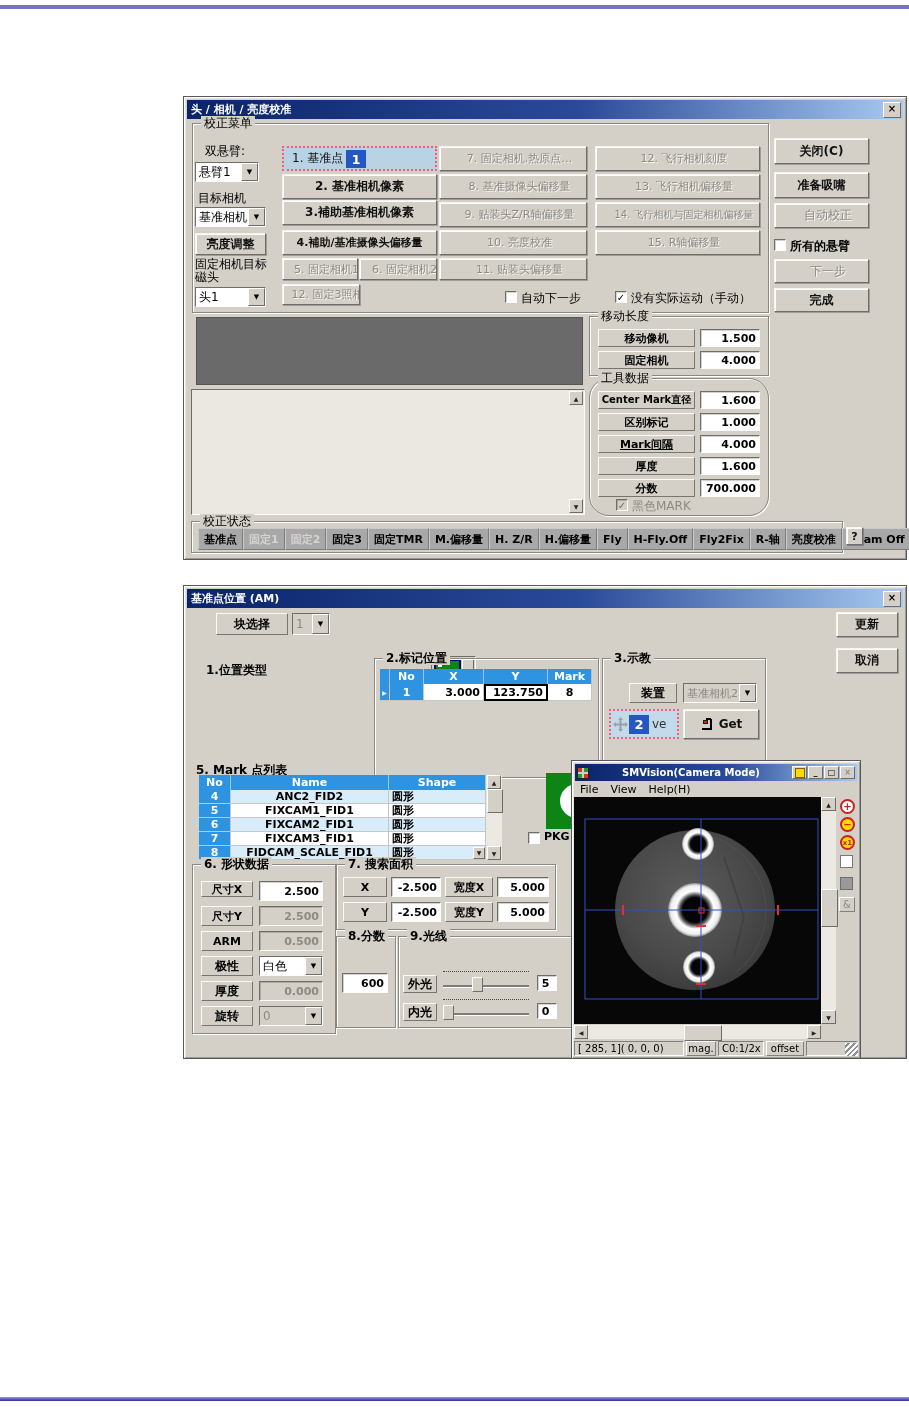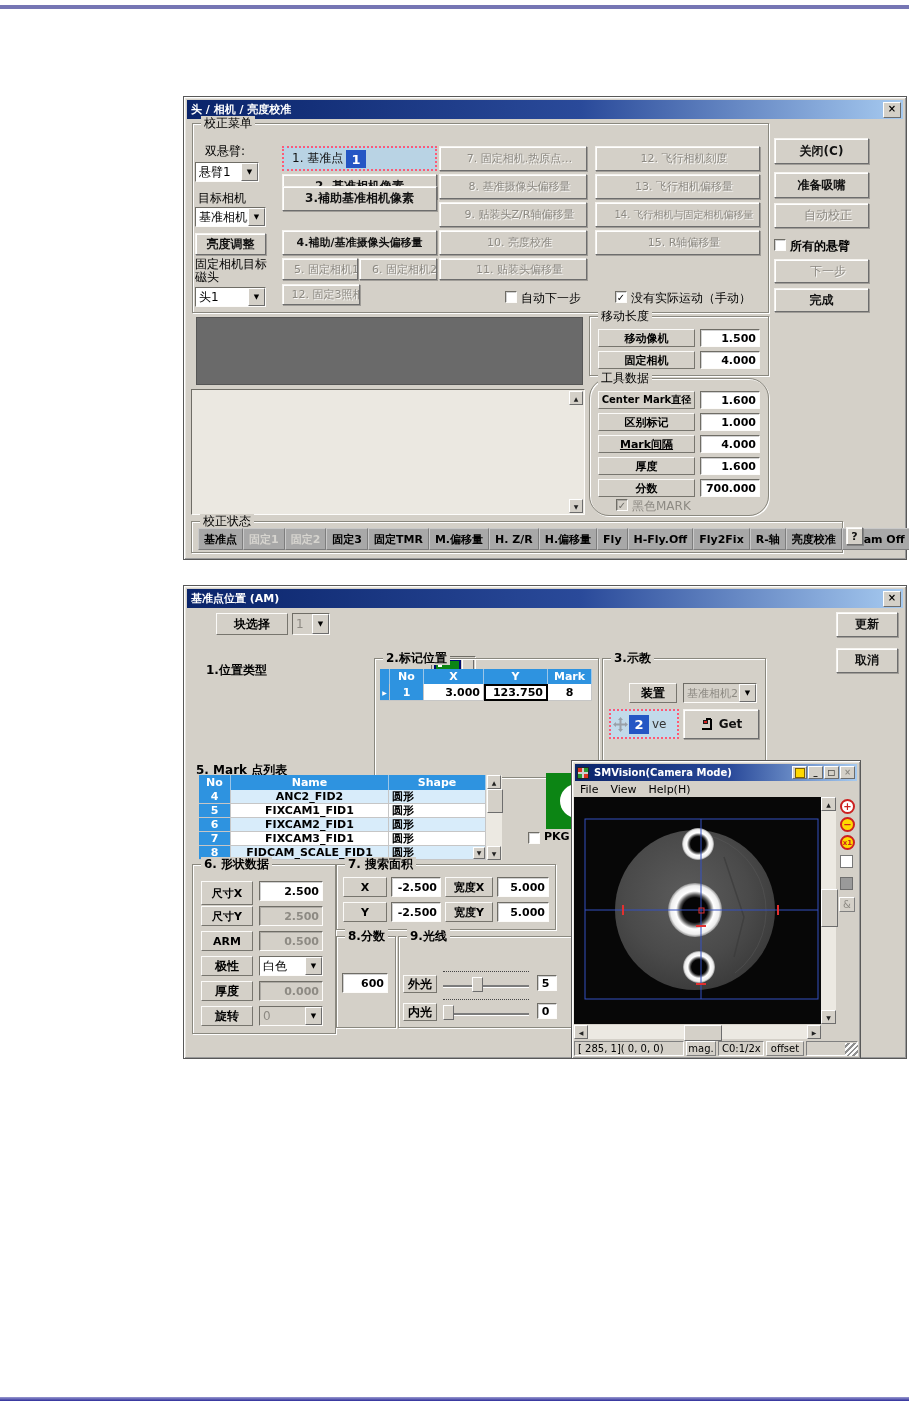--- a/index.html
+++ b/index.html
@@ -3,21 +3,21 @@
 <meta charset="utf-8">
 <style>
   html,body{margin:0;padding:0;background:#fff;}
   .page{position:relative;width:909px;height:1421px;background:#ffffff;overflow:hidden;
         font-family:"DejaVu Sans","Liberation Sans",sans-serif;}
   .rule{position:absolute;left:0;width:909px;}
   .win{position:absolute;background:#d4d0c8;border:1px solid #585858;
        box-shadow:inset 1px 1px 0 #ffffff,inset -1px -1px 0 #9a9a9a,inset 2px 2px 0 #e8e6e0;}
   .tbar{position:absolute;left:3px;right:3px;top:3px;height:19px;
         background:linear-gradient(90deg,#0a246a,#2a4a9a 55%,#a6caf0);
-        display:flex;align-items:center;padding:0 2px;color:#fff;font-size:11px;font-weight:bold;}
+        display:flex;align-items:center;padding:0 2px;color:#fff;font-size:11px;font-weight:bold;gap:28px;}
   .ttext{padding-left:2px;white-space:nowrap;}
   .tclose{margin-left:auto;width:16px;height:14px;background:#d4d0c8;border:1px solid;
         border-color:#ffffff #6d6d6d #6d6d6d #ffffff;color:#000;font-size:10px;line-height:12px;
         text-align:center;font-weight:bold;}
   .btn{position:absolute;background:#d4d0c8;border:1px solid;border-color:#f6f4f0 #6d6d6d #6d6d6d #f6f4f0;
        box-shadow:1px 1px 0 rgba(64,64,64,.35),inset 1px 1px 0 #ffffff;
        display:flex;align-items:center;justify-content:center;font-size:12px;color:#111;
        white-space:nowrap;overflow:hidden;box-sizing:border-box;}
   .btn.sm{font-size:11px;}
   .btn.dis{color:#8d8a83;text-shadow:1px 1px 0 rgba(255,255,255,.85);padding-left:13px;}
@@ -115,21 +115,21 @@
       <div class="dd" style="left:2px;top:163px;width:71px;height:20px;">
         <span class="v">头1</span>
         <span class="a">▼</span>
       </div>
 
       <div class="btn hl" style="left:89px;top:22px;width:155px;height:25px;">
         <span>1. 基准点</span>
         <span class="badge" style="left:62px;top:2px;width:20px;height:18px;">1</span>
       </div>
       <div class="btn" style="left:89px;top:50px;width:155px;height:25px;font-weight:bold;">2. 基准相机像素</div>
-      <div class="btn" style="left:89px;top:62px;width:155px;height:25px;font-weight:bold;">3.補助基准相机像素</div>
+      <div class="btn" style="left:89px;top:76px;width:155px;height:25px;font-weight:bold;">3.補助基准相机像素</div>
       <div class="btn" style="left:89px;top:106px;width:155px;height:25px;font-weight:bold;font-size:11px;">4.補助/基准摄像头偏移量</div>
       <div class="btn sm dis" style="left:89px;top:134px;width:76px;height:22px;">5. 固定相机1</div>
       <div class="btn sm dis" style="left:166px;top:134px;width:78px;height:22px;">6. 固定相机2</div>
       <div class="btn sm dis" style="left:89px;top:160px;width:78px;height:21px;">12. 固定3照相</div>
 
       <div class="btn sm dis" style="left:246px;top:22px;width:148px;height:25px;">7. 固定相机.热原点…</div>
       <div class="btn sm dis" style="left:246px;top:50px;width:148px;height:25px;">8. 基准摄像头偏移量</div>
       <div class="btn sm dis" style="left:246px;top:78px;width:148px;height:25px;">9. 贴装头Z/R轴偏移量</div>
       <div class="btn sm dis" style="left:246px;top:106px;width:148px;height:25px;">10. 亮度校准</div>
       <div class="btn sm dis" style="left:246px;top:134px;width:148px;height:22px;">11. 贴装头偏移量</div>
@@ -311,21 +311,21 @@
       </div>
     </div>
     <div style="position:absolute;left:362px;top:187px;width:40px;height:56px;background:#0c8514;overflow:hidden;">
       <div style="position:absolute;left:14px;top:11px;width:34px;height:34px;background:#fff;border-radius:50%;"></div>
     </div>
     <span class="cb" style="left:344px;top:246px;"></span>
     <span class="lbl" style="left:360px;top:244px;font-weight:bold;font-size:11px;">PKG</span>
 
     <div class="grp" style="left:8px;top:278px;width:142px;height:168px;">
       <span class="glabel" style="font-weight:bold;">6. 形状数据</span>
-      <div class="lblbox" style="left:8px;top:16px;width:52px;height:24px;">尺寸X</div>
+      <div class="lblbox" style="left:8px;top:16px;width:52px;height:16px;">尺寸X</div>
       <div class="in" style="left:66px;top:16px;width:64px;height:20px;">2.500</div>
       <div class="lblbox" style="left:8px;top:41px;width:52px;height:20px;">尺寸Y</div>
       <div class="in dis" style="left:66px;top:41px;width:64px;height:20px;">2.500</div>
       <div class="lblbox" style="left:8px;top:66px;width:52px;height:20px;">ARM</div>
       <div class="in dis" style="left:66px;top:66px;width:64px;height:20px;">0.500</div>
       <div class="lblbox" style="left:8px;top:91px;width:52px;height:20px;font-size:12px;">极性</div>
       <div class="dd" style="left:66px;top:91px;width:64px;height:20px;">
         <span class="v">白色</span>
         <span class="a">▼</span>
       </div>

